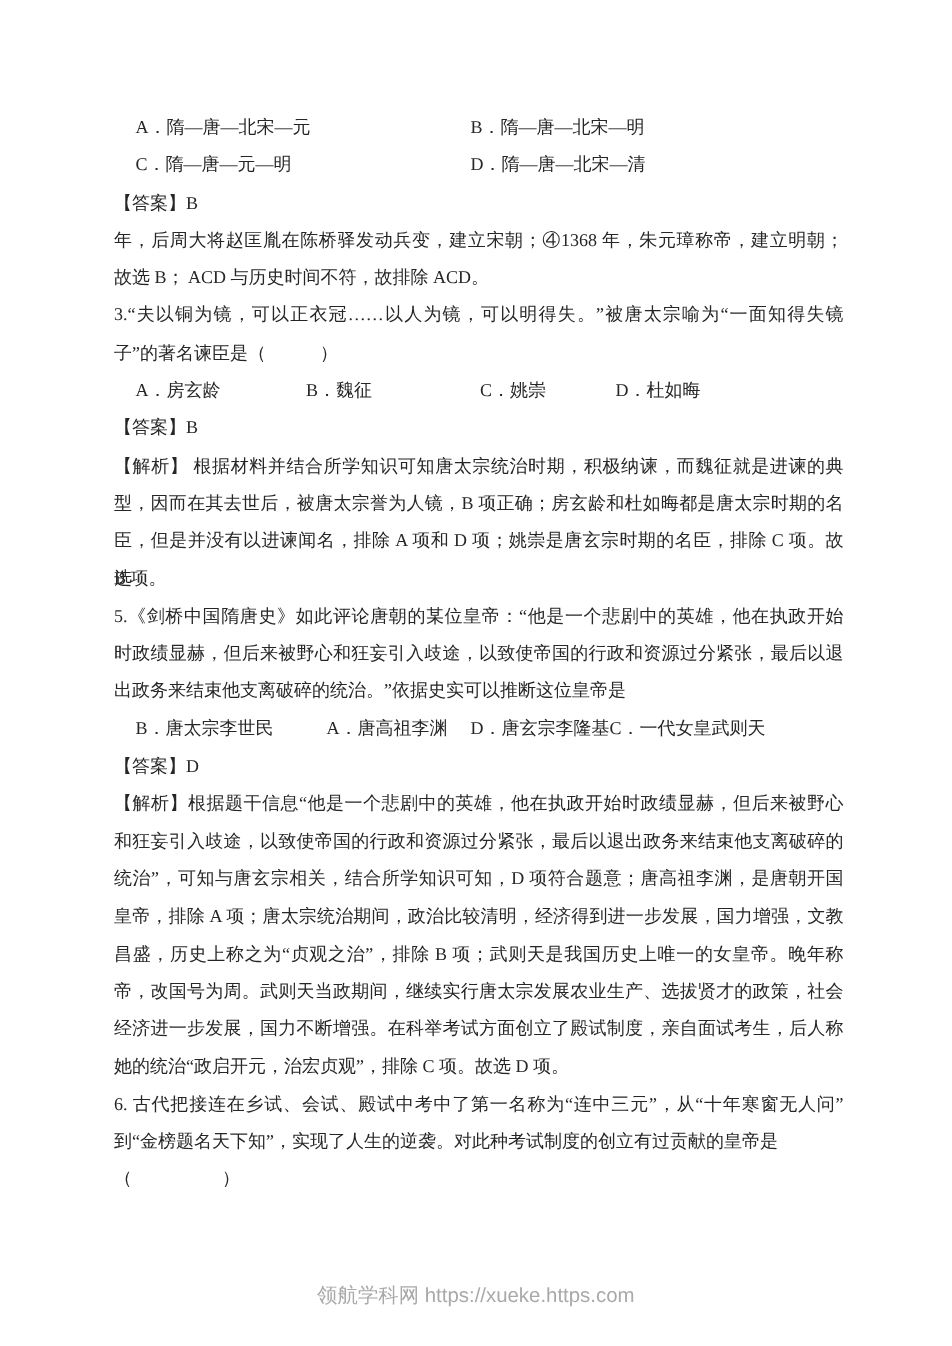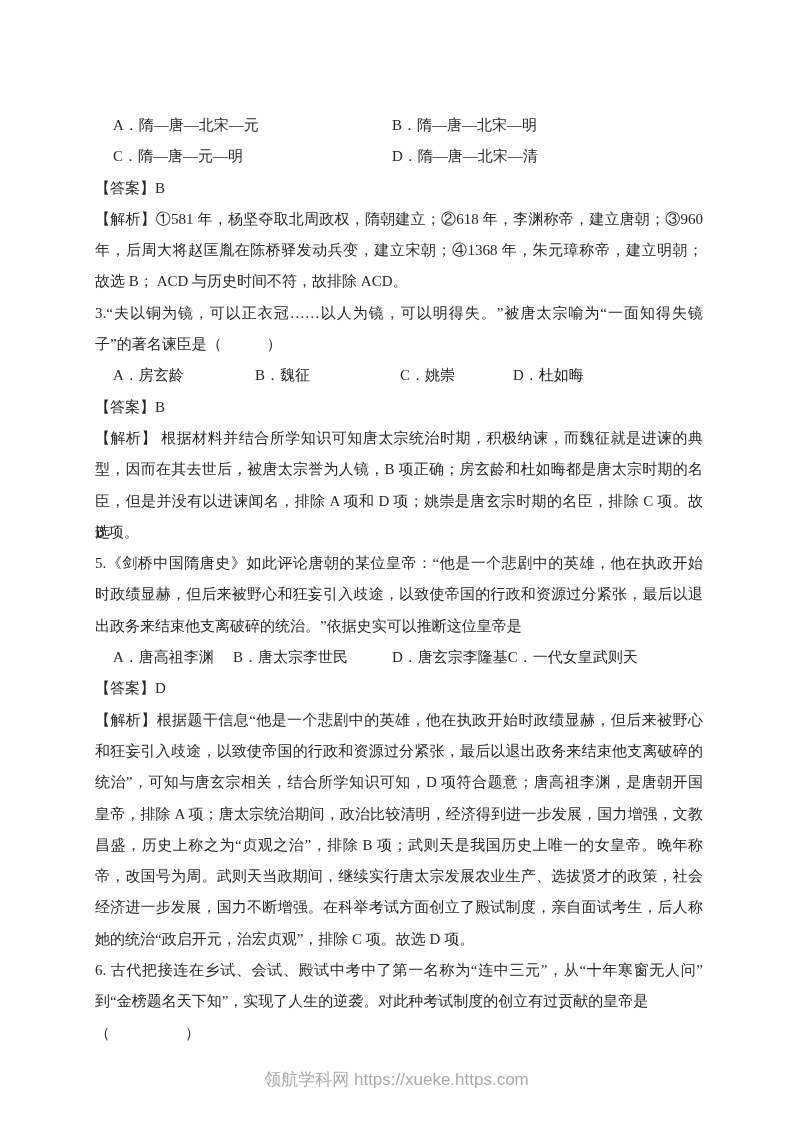--- a/index.html
+++ b/index.html
@@ -6,21 +6,21 @@
   .page {
     position:relative;
     width:793px; height:1122px;
     background:#ffffff;
     overflow:hidden;
     font-family:"Liberation Serif","DejaVu Serif",serif;
     color:#262626;
   }
   .doc {
     position:absolute;
-    left:95px; top:110px;
+    left:95px; top:92px;
     width:608px;
     font-size:15px;
   }
   .line {
     height:31.3px;
     line-height:31.3px;
     white-space:nowrap;
   }
   
   .j {
@@ -56,21 +56,20 @@
 
     <div class="line opts indent">
       <span class="cell w279">A．隋—唐—北宋—元</span>
       <span class="cell">B．隋—唐—北宋—明</span>
     </div>
     <div class="line opts indent">
       <span class="cell w279">C．隋—唐—元—明</span>
       <span class="cell">D．隋—唐—北宋—清</span>
     </div>
     <div class="line">【答案】B</div>
-    <div class="line j">【解析】①581 年，杨坚夺取北周政权，隋朝建立；②618 年，李渊称帝，建立唐朝；③960</div>
     <div class="line j">年，后周大将赵匡胤在陈桥驿发动兵变，建立宋朝；④1368 年，朱元璋称帝，建立明朝；</div>
     <div class="line">故选 B； ACD 与历史时间不符，故排除 ACD。</div>
 
     <div class="line j">3.“夫以铜为镜，可以正衣冠……以人为镜，可以明得失。”被唐太宗喻为“一面知得失镜</div>
     <div class="line">子”的著名谏臣是（　　　）</div>
     <div class="line opts indent">
       <span class="cell w142">A．房玄龄</span>
       <span class="cell w145">B．魏征</span>
       <span class="cell w113">C．姚崇</span>
       <span class="cell">D．杜如晦</span>
@@ -78,22 +77,22 @@
     <div class="line">【答案】B</div>
     <div class="line j">【解析】 根据材料并结合所学知识可知唐太宗统治时期，积极纳谏，而魏征就是进谏的典</div>
     <div class="line j">型，因而在其去世后，被唐太宗誉为人镜，B 项正确；房玄龄和杜如晦都是唐太宗时期的名</div>
     <div class="line j">臣，但是并没有以进谏闻名，排除 A 项和 D 项；姚崇是唐玄宗时期的名臣，排除 C 项。故选</div>
     <div class="line">B 项。</div>
 
     <div class="line j">5.《剑桥中国隋唐史》如此评论唐朝的某位皇帝：“他是一个悲剧中的英雄，他在执政开始</div>
     <div class="line j">时政绩显赫，但后来被野心和狂妄引入歧途，以致使帝国的行政和资源过分紧张，最后以退</div>
     <div class="line">出政务来结束他支离破碎的统治。”依据史实可以推断这位皇帝是</div>
     <div class="line opts indent">
+      <span class="cell w159">B．唐太宗李世民</span>
       <span class="cell w120">A．唐高祖李渊</span>
-      <span class="cell w159">B．唐太宗李世民</span>
       <span class="cell">D．唐玄宗李隆基</span>
       <span class="cell w140">C．一代女皇武则天</span>
     </div>
     <div class="line">【答案】D</div>
     <div class="line j">【解析】根据题干信息“他是一个悲剧中的英雄，他在执政开始时政绩显赫，但后来被野心</div>
     <div class="line j">和狂妄引入歧途，以致使帝国的行政和资源过分紧张，最后以退出政务来结束他支离破碎的</div>
     <div class="line j">统治”，可知与唐玄宗相关，结合所学知识可知，D 项符合题意；唐高祖李渊，是唐朝开国</div>
     <div class="line j">皇帝，排除 A 项；唐太宗统治期间，政治比较清明，经济得到进一步发展，国力增强，文教</div>
     <div class="line j">昌盛，历史上称之为“贞观之治”，排除 B 项；武则天是我国历史上唯一的女皇帝。晚年称</div>
     <div class="line j">帝，改国号为周。武则天当政期间，继续实行唐太宗发展农业生产、选拔贤才的政策，社会</div>

